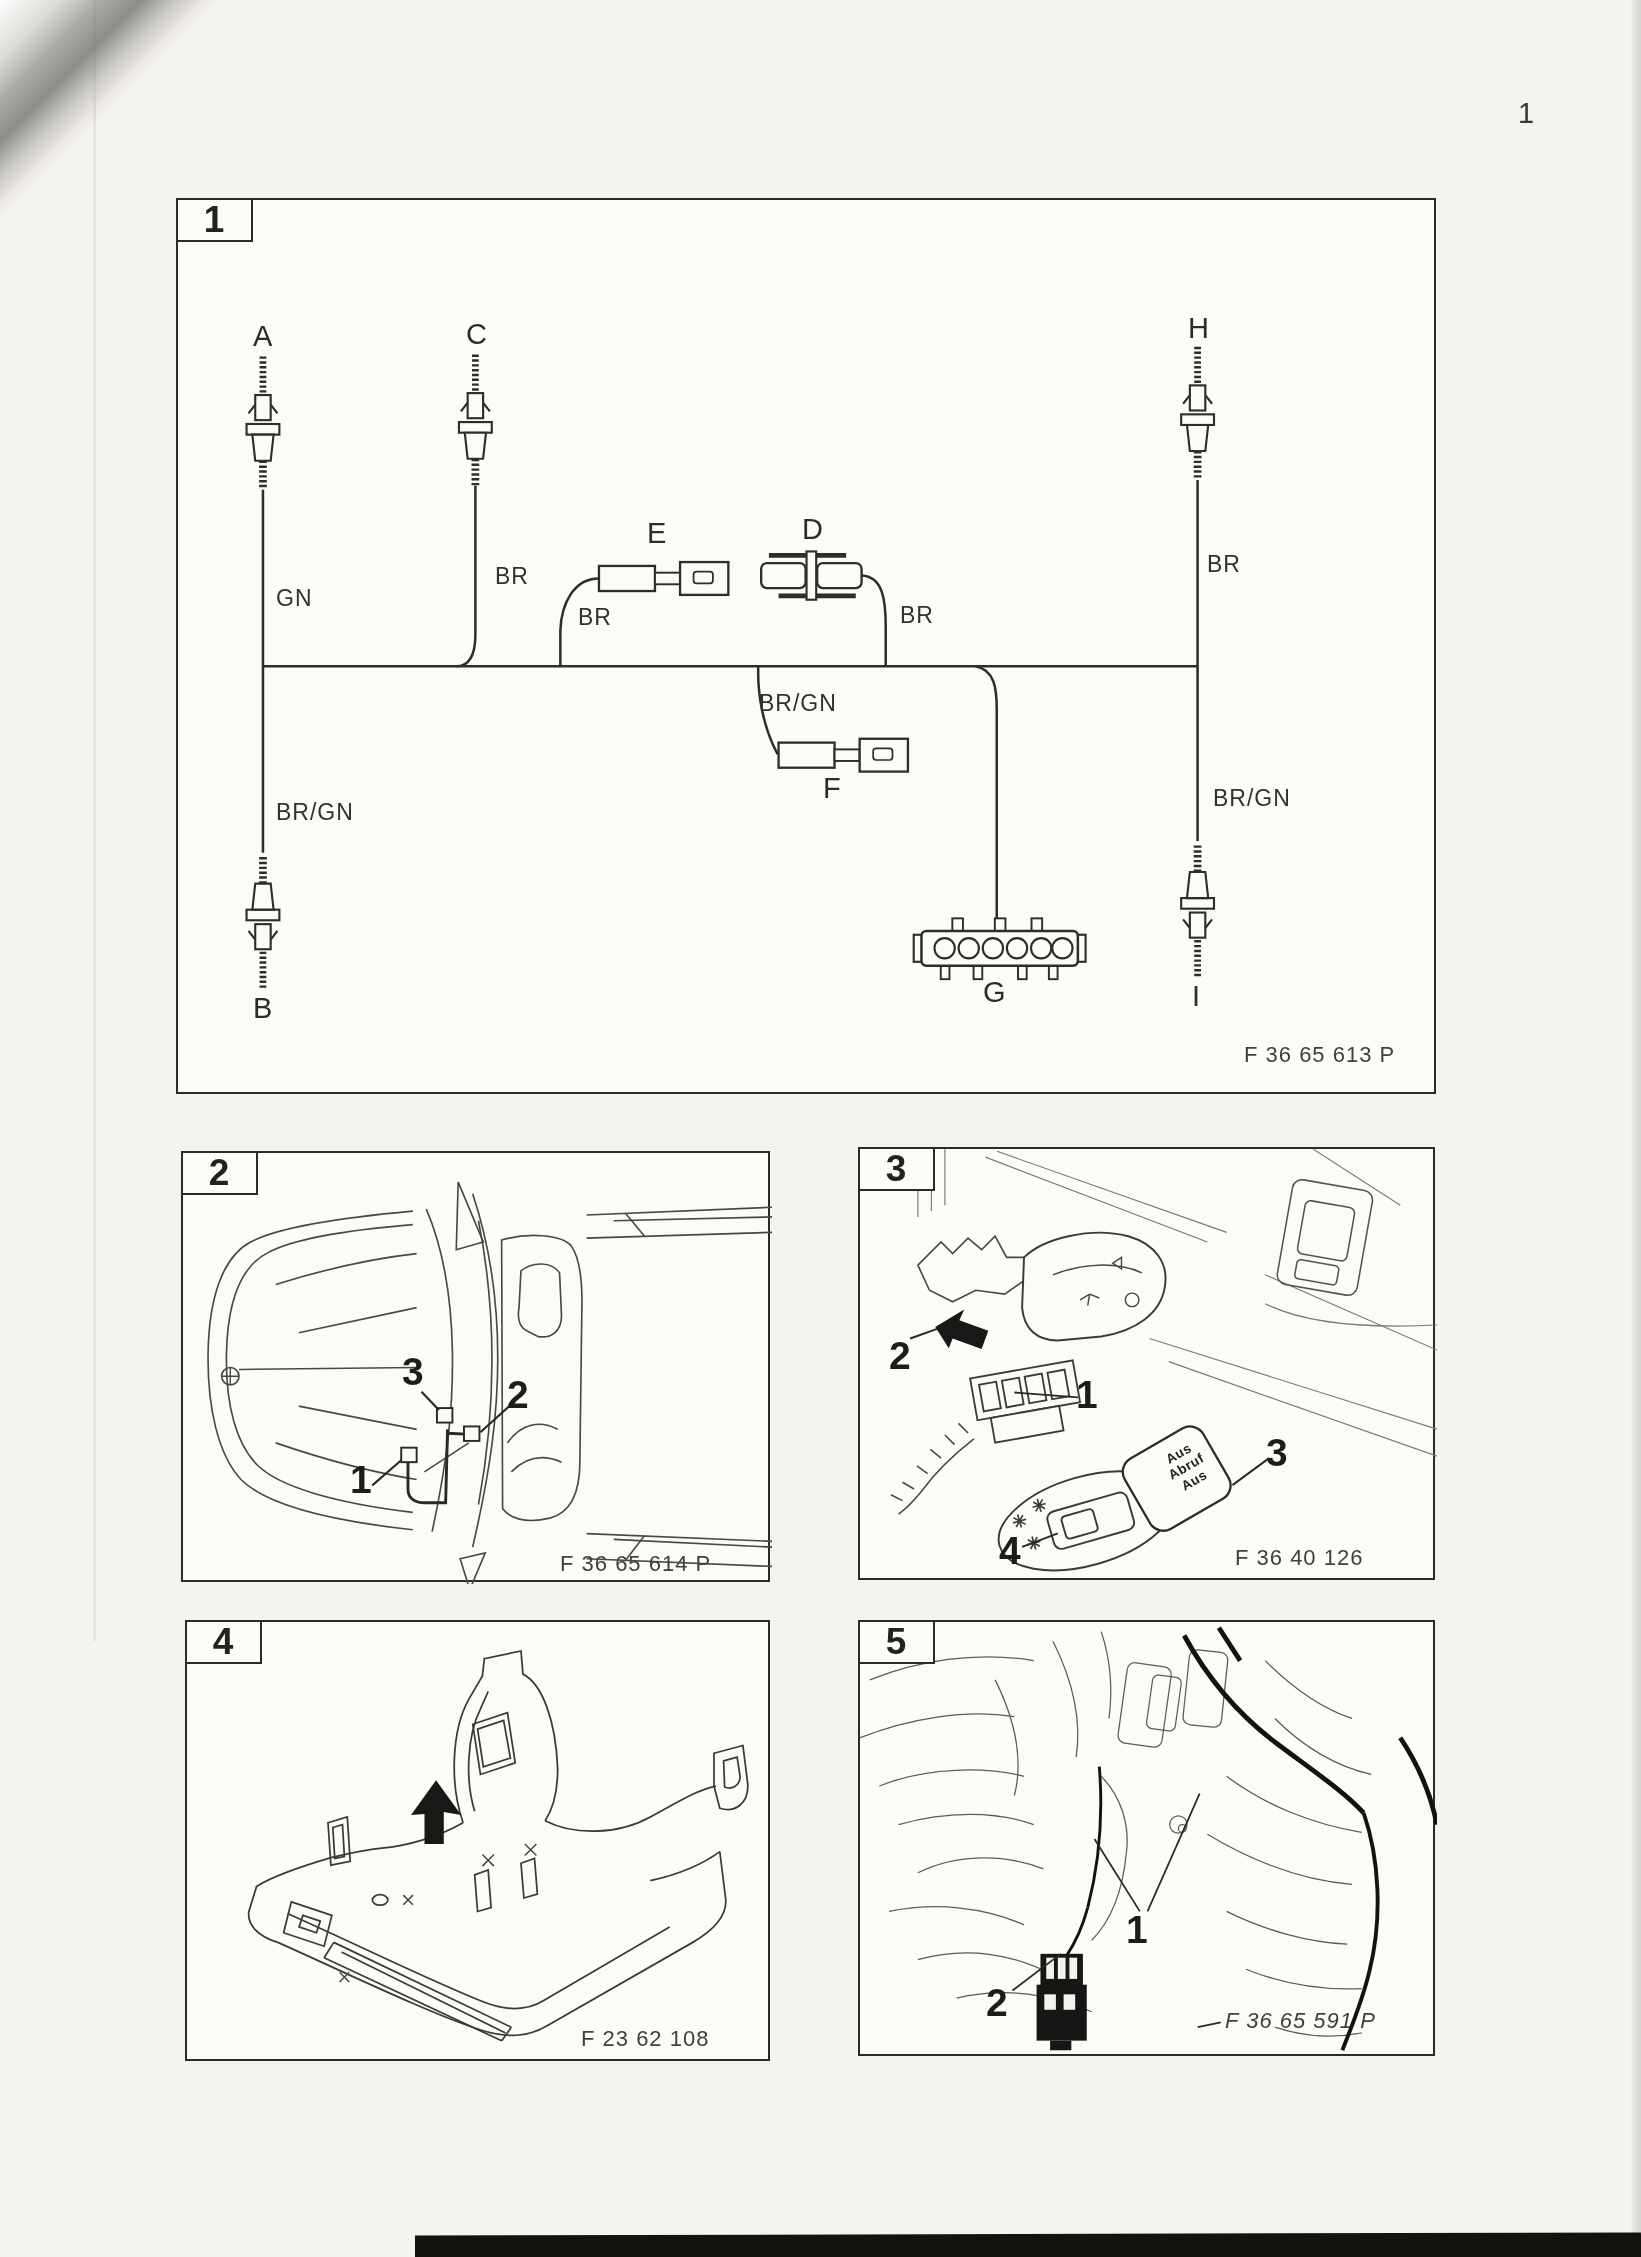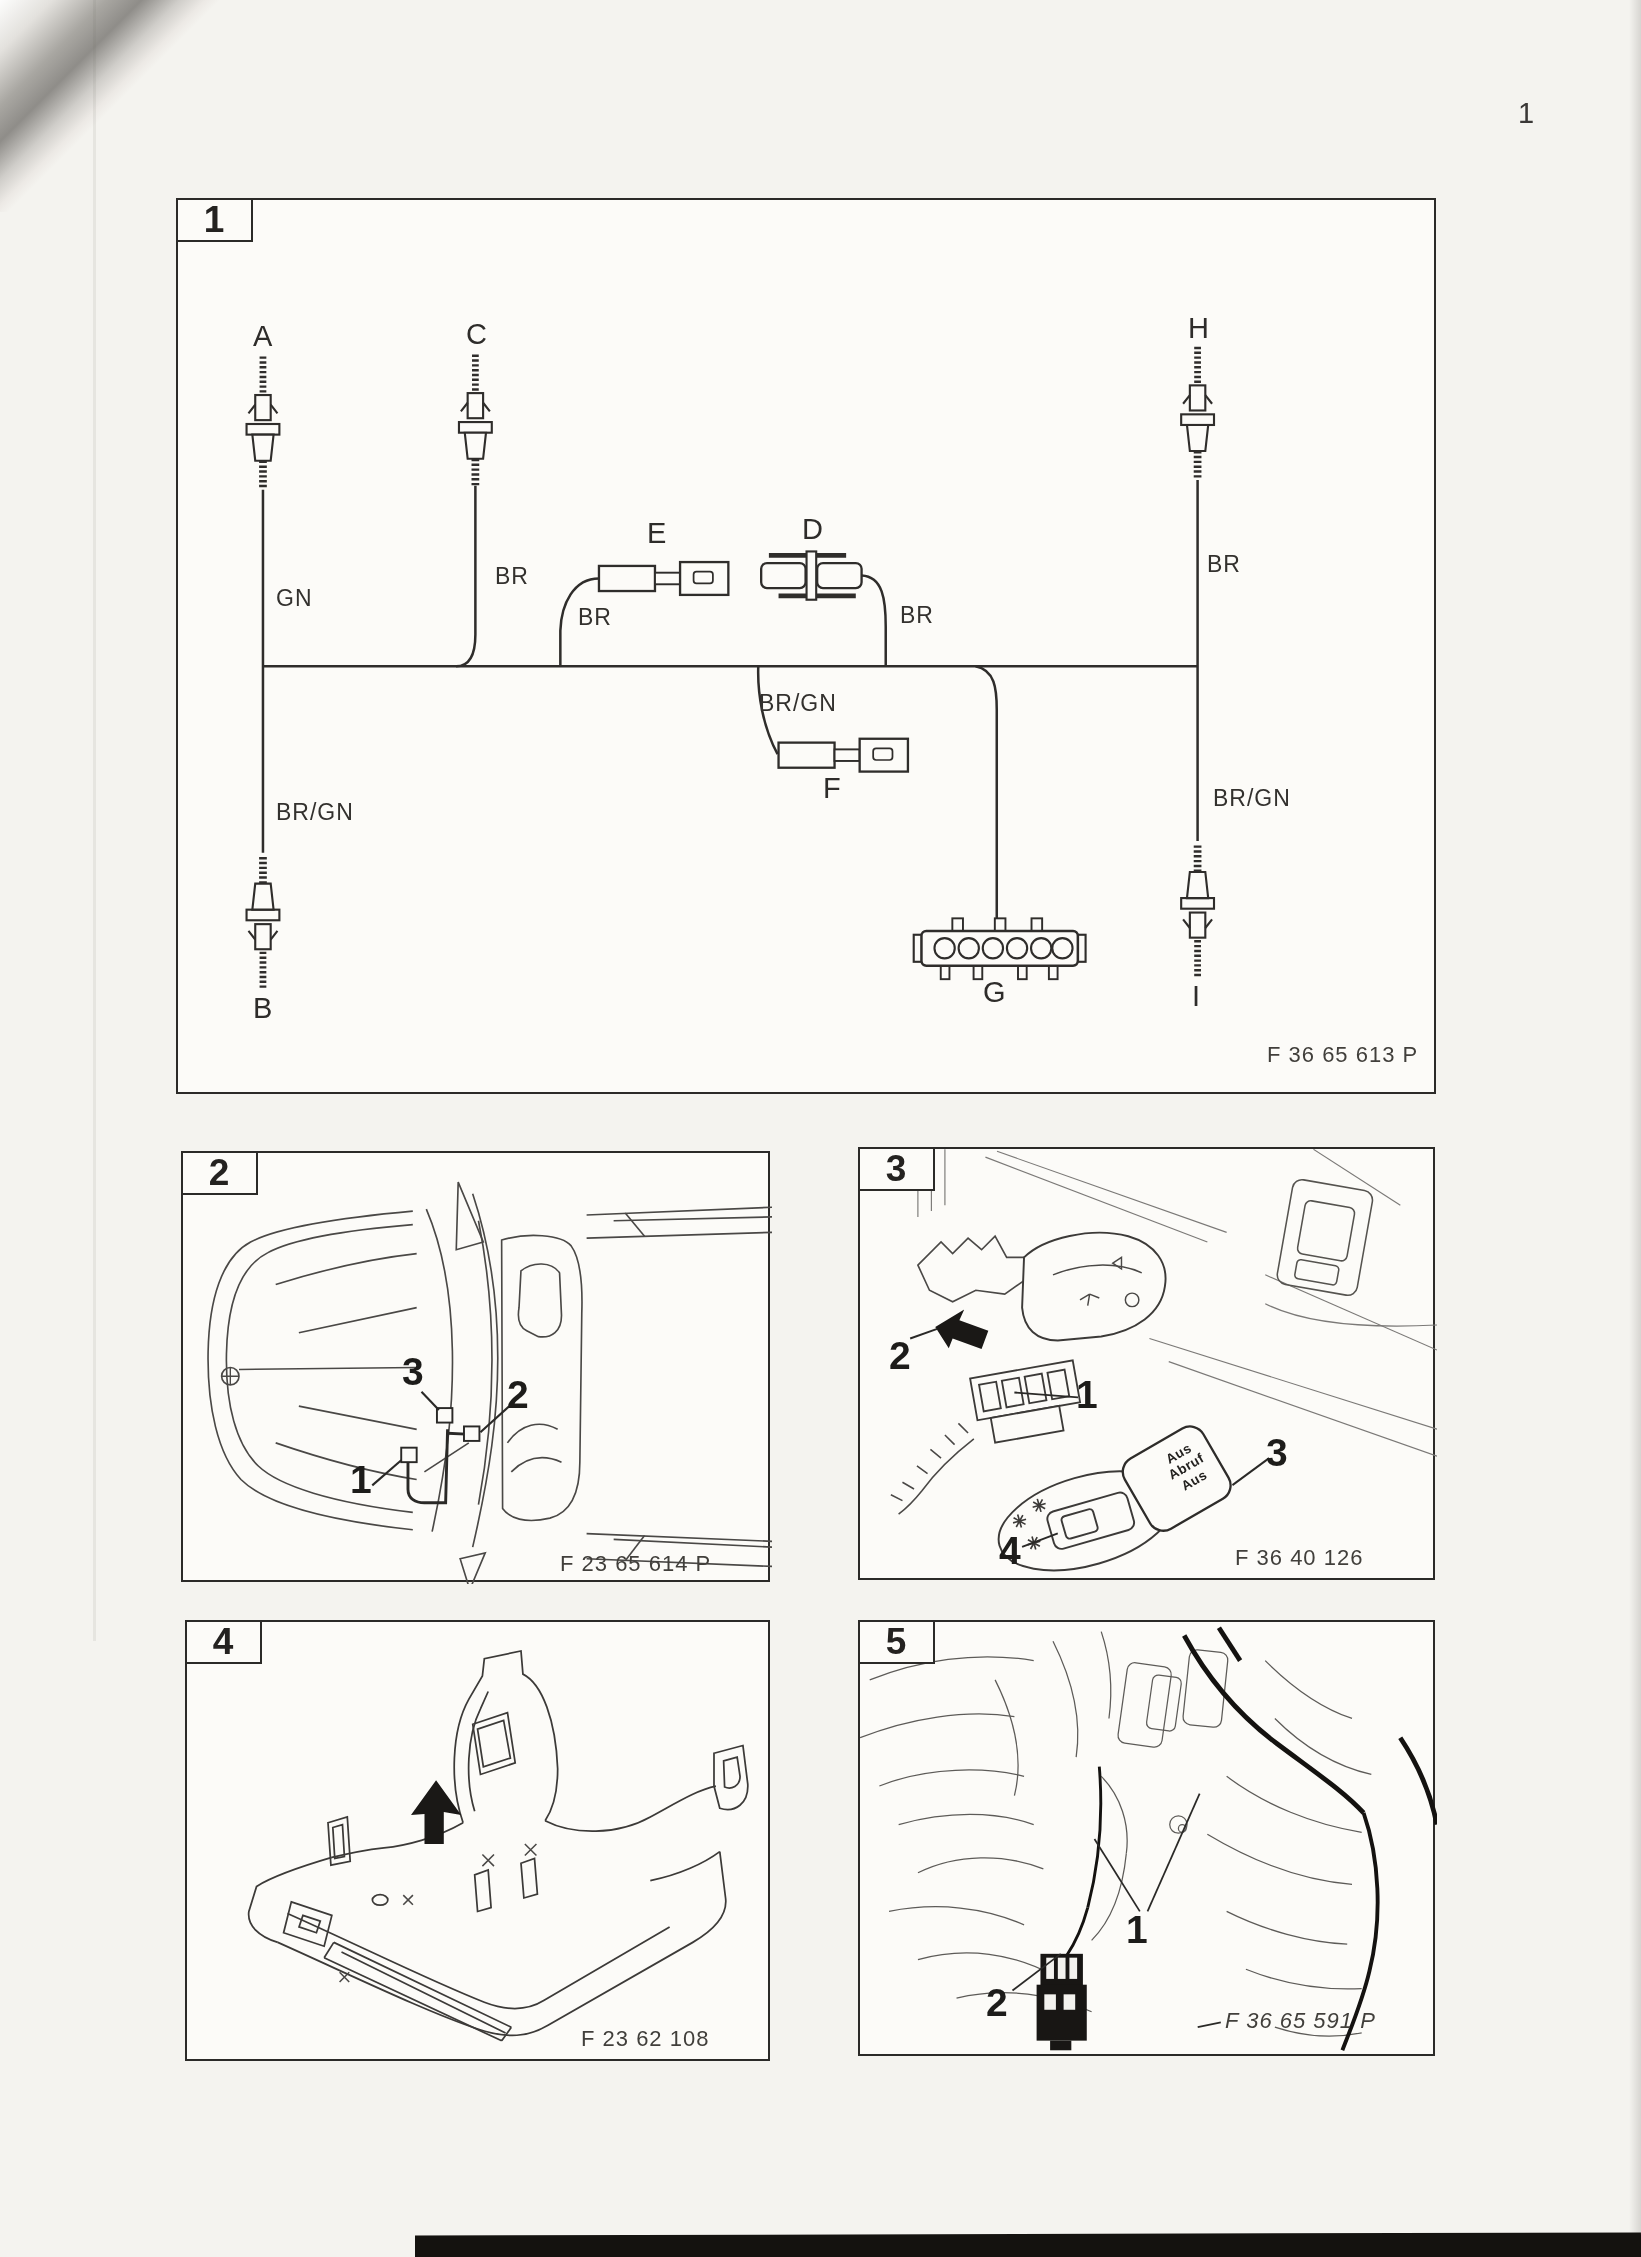--- a/index.html
+++ b/index.html
@@ -133,21 +133,21 @@
 
   <span class="wire-label" style="left:98px;top:385px;">GN</span>
   <span class="wire-label" style="left:317px;top:363px;">BR</span>
   <span class="wire-label" style="left:400px;top:404px;">BR</span>
   <span class="wire-label" style="left:722px;top:402px;">BR</span>
   <span class="wire-label" style="left:1029px;top:351px;">BR</span>
   <span class="wire-label" style="left:98px;top:599px;">BR/GN</span>
   <span class="wire-label" style="left:581px;top:490px;">BR/GN</span>
   <span class="wire-label" style="left:1035px;top:585px;">BR/GN</span>
 
-  <span class="fig-ref" style="left:1066px;top:842px;margin-left:23px;">F 36 65 613 P</span>
+  <span class="fig-ref" style="left:1066px;top:842px;">F 36 65 613 P</span>
 </section>
 
 <section class="panel" style="left:181px;top:1151px;width:589px;height:431px;">
   <svg width="589" height="431" viewBox="0 0 610 446">
     <g stroke="#4a4846" stroke-width="1.7" fill="none">
       <path d="M238,60 C150,68 96,78 70,92 C40,108 27,152 26,206 C25,262 36,312 60,338 C84,362 145,380 238,390"></path>
       <path d="M238,74 C165,80 112,90 88,103 C58,118 46,158 45,208 C44,260 55,302 78,324 C100,345 155,362 238,372"></path>
       <path d="M96,136 C160,116 205,108 242,104"></path>
       <path d="M96,300 C160,322 205,332 242,338"></path>
       <path d="M242,160 L120,186"></path>
@@ -189,21 +189,21 @@
       <path d="M338,262 L308,289"></path>
     </g>
   </svg>
 
   <div class="panel-label-box">
     <span>2</span>
   </div>
   <span class="callout-num" style="left:167px;top:305px;">1</span>
   <span class="callout-num" style="left:324px;top:220px;">2</span>
   <span class="callout-num" style="left:219px;top:197px;">3</span>
-  <span class="fig-ref" style="left:377px;top:398px;">F 23 65 614 P</span>
+  <span class="fig-ref" style="left:377px;top:398px;">F 36 65 614 P</span>
 </section>
 
 <section class="panel" style="left:858px;top:1147px;width:577px;height:433px;">
   <svg width="577" height="433" viewBox="0 0 598 448">
     <g stroke="#7b7977" stroke-width="1.2" fill="none">
       <path d="M130,8 L360,96"></path>
         <path d="M142,2 L380,86"></path>
       <path d="M60,0 L60,70"></path>
         <path d="M74,0 L74,64"></path>
         <path d="M88,0 L88,58"></path>

